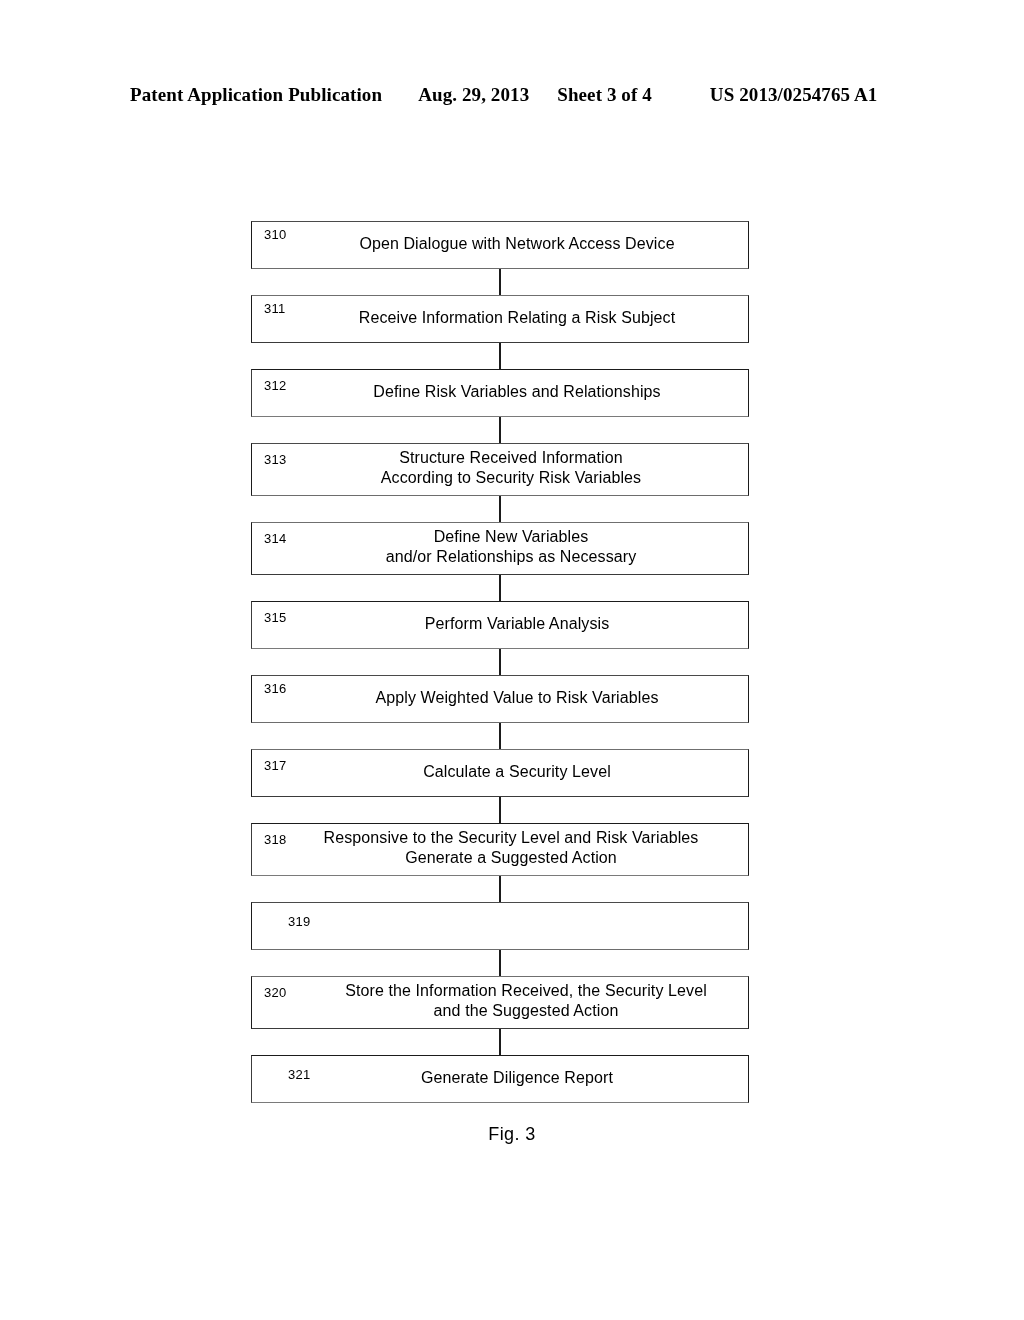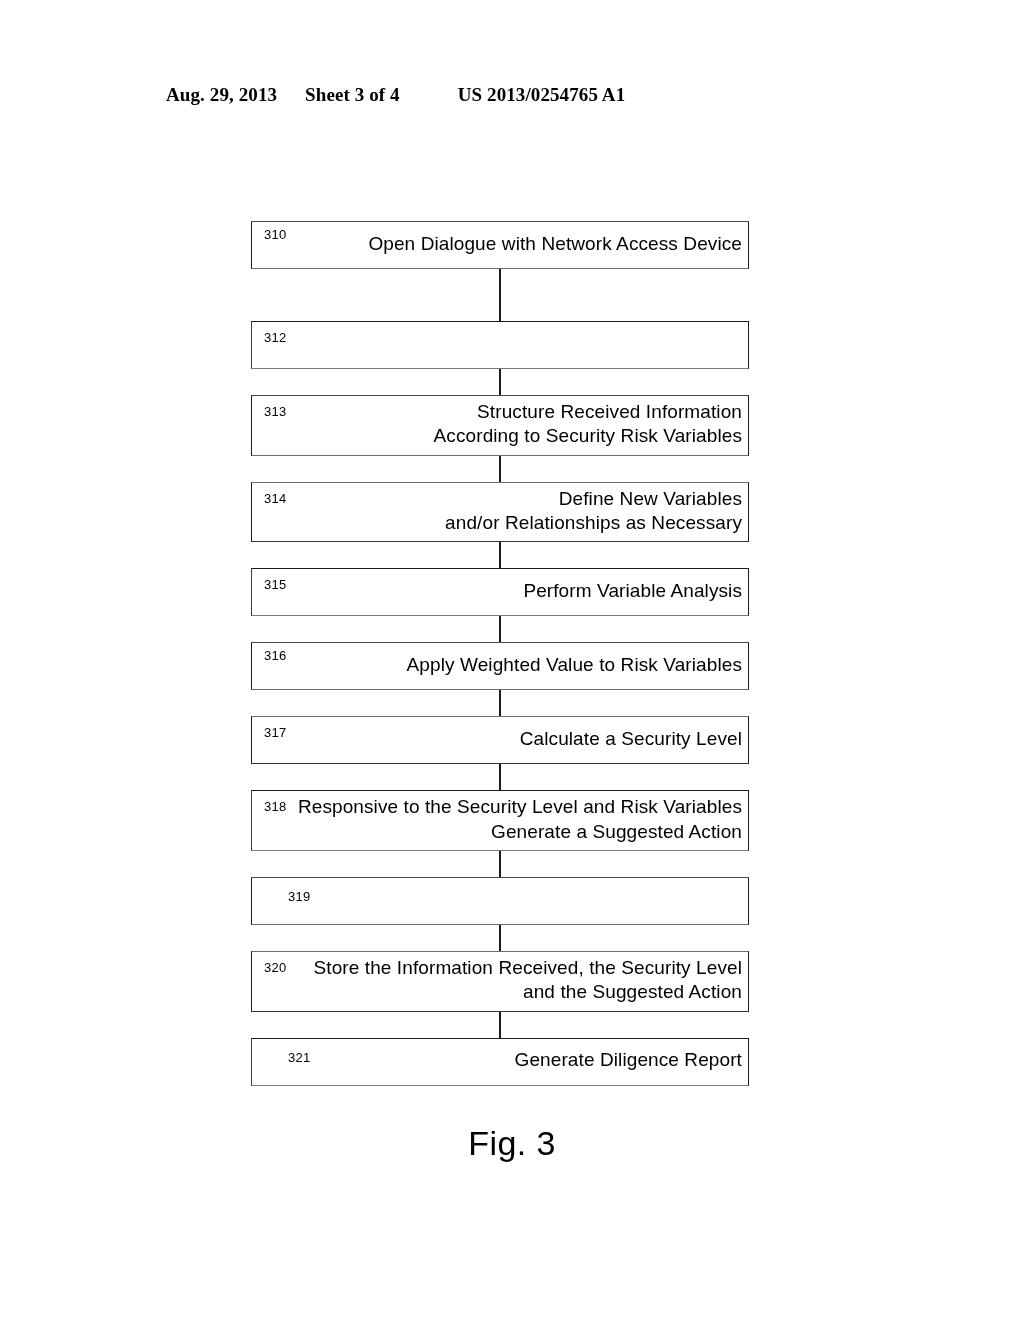--- a/index.html
+++ b/index.html
@@ -73,22 +73,22 @@
     line-height: 1;
     letter-spacing: 0.3px;
     white-space: nowrap;
   }
   
   .node-ref.raised { top: 6px; }
   .node-ref.lowered { top: 12px; margin-left: 24px; }
 
   .node-label {
     width: 100%;
-    text-align: right;
-    font-size: 19px;
+    text-align: center;
+    font-size: 16px;
     line-height: 1.28;
     letter-spacing: 0.1px;
     padding-left: 34px;
     box-sizing: border-box;
   }
   .node-label.two-line { padding-left: 22px; }
   .node-label.inline-ref { padding-left: 52px; }
 
   .connector {
     width: 1.8px;
@@ -97,47 +97,59 @@
     margin: 0 auto;
   }
 
   
   .fig-caption {
     position: absolute;
     left: 0;
     top: 1124px;
     width: 1024px;
     text-align: center;
-    font-size: 34px;
+    font-size: 18px;
     letter-spacing: 0.4px;
   }
 </style>
 </head>
 <body>
 
 <div class="page-header">
+  <span class="hdr-pub">Patent Application Publication</span>
   <span class="hdr-date">Aug. 29, 2013</span>
   <span class="hdr-sheet">Sheet 3 of 4</span>
   <span class="hdr-patentno">US 2013/0254765 A1</span>
 </div>
 
 <div class="flowchart" id="flowchart">
     <div class="node-wrap">
       <div class="node scan-a">
         <span class="node-ref raised">310</span>
         <div class="node-label">
           <div>Open Dialogue with Network Access Device</div>
         </div>
       </div>
     </div>
     <div class="connector"></div>
+    <div class="node-wrap">
+      <div class="node scan-b">
+        <span class="node-ref raised">311</span>
+        <div class="node-label">
+          <div>Receive Information Relating a Risk Subject</div>
+        </div>
+      </div>
+    </div>
     <div class="connector"></div>
     <div class="node-wrap">
       <div class="node scan-c">
         <span class="node-ref">312</span>
+        <div class="node-label">
+          <div>Define Risk Variables and Relationships</div>
+        </div>
       </div>
     </div>
     <div class="connector"></div>
     <div class="node-wrap">
       <div class="node scan-a">
         <span class="node-ref">313</span>
         <div class="node-label two-line">
           <div>Structure Received Information</div>
           <div>According to Security Risk Variables</div>
         </div>

